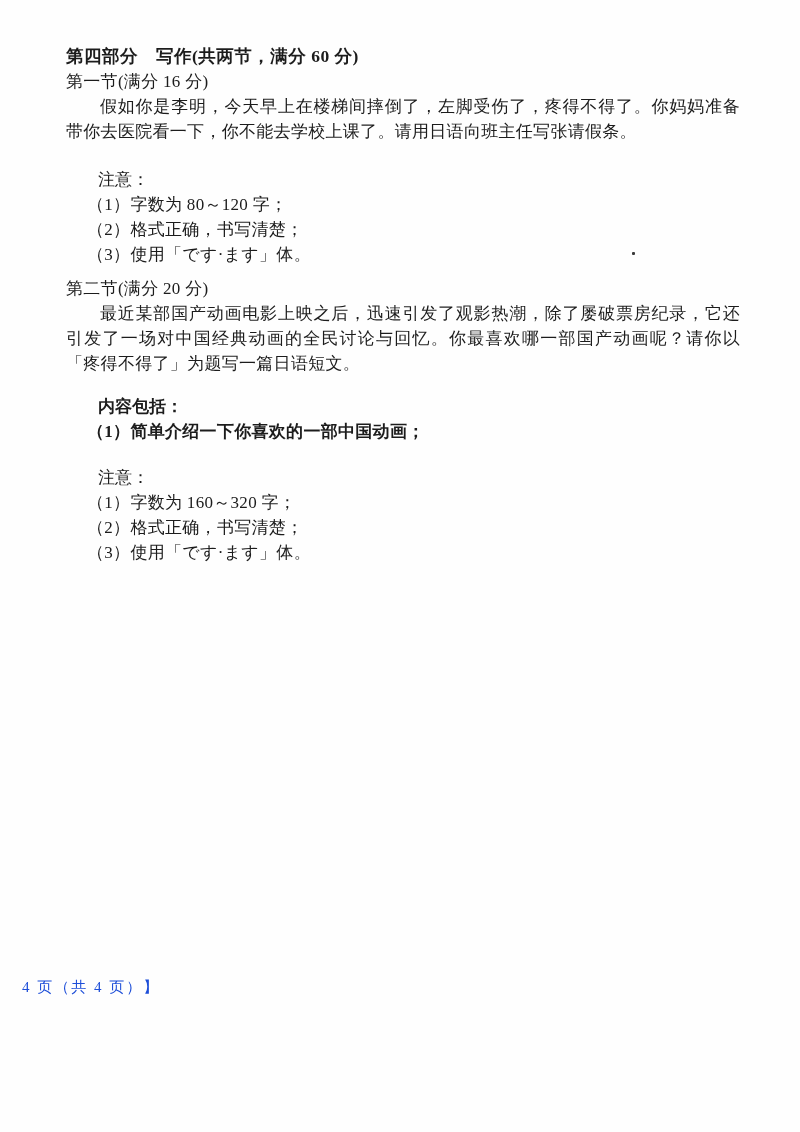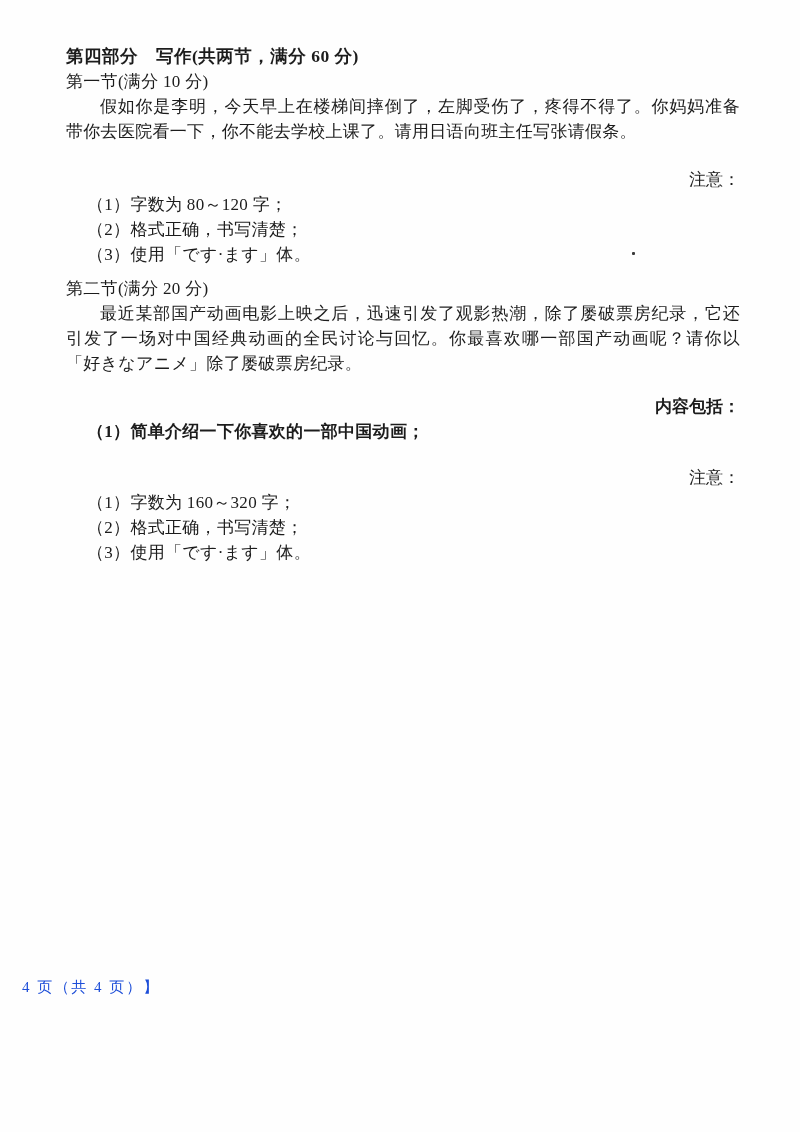--- a/index.html
+++ b/index.html
@@ -37,21 +37,20 @@
   }
   .prompt {
     text-align: justify;
     text-indent: 2em;
     letter-spacing: 0.3px;
     margin: 0;
   }
   .block-label {
     margin-left: 32px;
     line-height: 25px;
-    text-align: right;
   }
   .list-item {
     margin-left: 21px;
     line-height: 25px;
     letter-spacing: 0.3px;
   }
   .gap-notes1 { margin-top: 23px; }
   .gap-sec2   { margin-top: 9px;  }
   .gap-cont   { margin-top: 18px; font-weight: bold; }
   .gap-notes2 { margin-top: 21px; }
@@ -75,34 +74,34 @@
 </style>
 </head>
 <body>
 
 <div class="page">
 
   <div class="content">
 
     <div class="part-title">第四部分　写作(共两节，满分 60 分)</div>
 
-    <div class="section-heading">第一节(满分 10 分)</div>
+    <div class="section-heading">第一节(满分 16 分)</div>
 
     <p class="prompt">假如你是李明，今天早上在楼梯间摔倒了，左脚受伤了，疼得不得了。你妈妈准备带你去医院看一下，你不能去学校上课了。请用日语向班主任写张请假条。</p>
 
     <div class="gap-notes1">
       <div class="block-label">注意：</div>
       <div class="list-item">（1）字数为 80～120 字；</div>
       <div class="list-item">（2）格式正确，书写清楚；</div>
       <div class="list-item">（3）使用「です·ます」体。</div>
     </div>
 
     <div class="section-heading gap-sec2">第二节(满分 20 分)</div>
 
-    <p class="prompt">最近某部国产动画电影上映之后，迅速引发了观影热潮，除了屡破票房纪录，它还引发了一场对中国经典动画的全民讨论与回忆。你最喜欢哪一部国产动画呢？请你以「好きなアニメ」除了屡破票房纪录。</p>
+    <p class="prompt">最近某部国产动画电影上映之后，迅速引发了观影热潮，除了屡破票房纪录，它还引发了一场对中国经典动画的全民讨论与回忆。你最喜欢哪一部国产动画呢？请你以「疼得不得了」为题写一篇日语短文。</p>
 
     <div class="gap-cont">
       <div class="block-label">内容包括：</div>
       <div class="list-item">（1）简单介绍一下你喜欢的一部中国动画；</div>
     </div>
 
     <div class="gap-notes2">
       <div class="block-label">注意：</div>
       <div class="list-item">（1）字数为 160～320 字；</div>
       <div class="list-item">（2）格式正确，书写清楚；</div>

